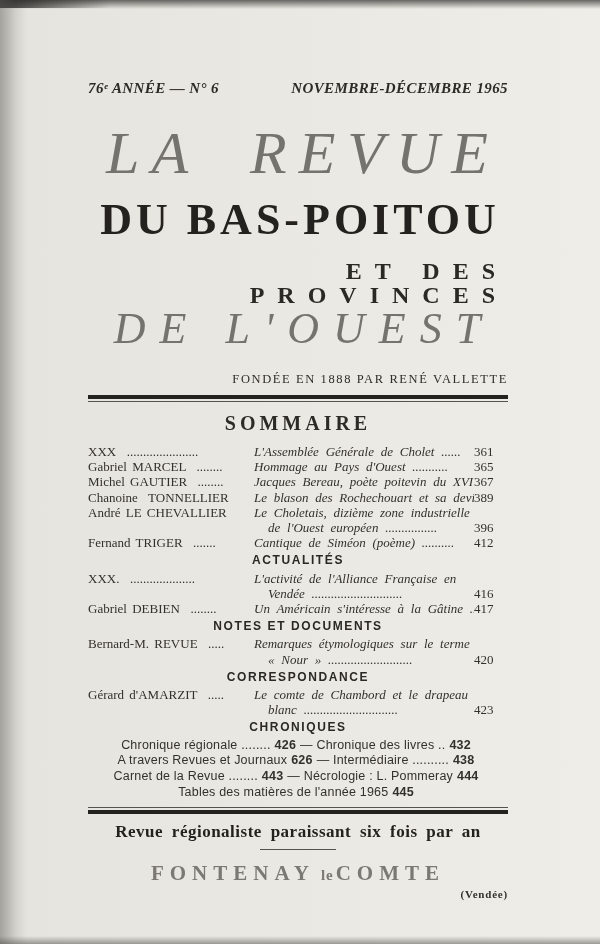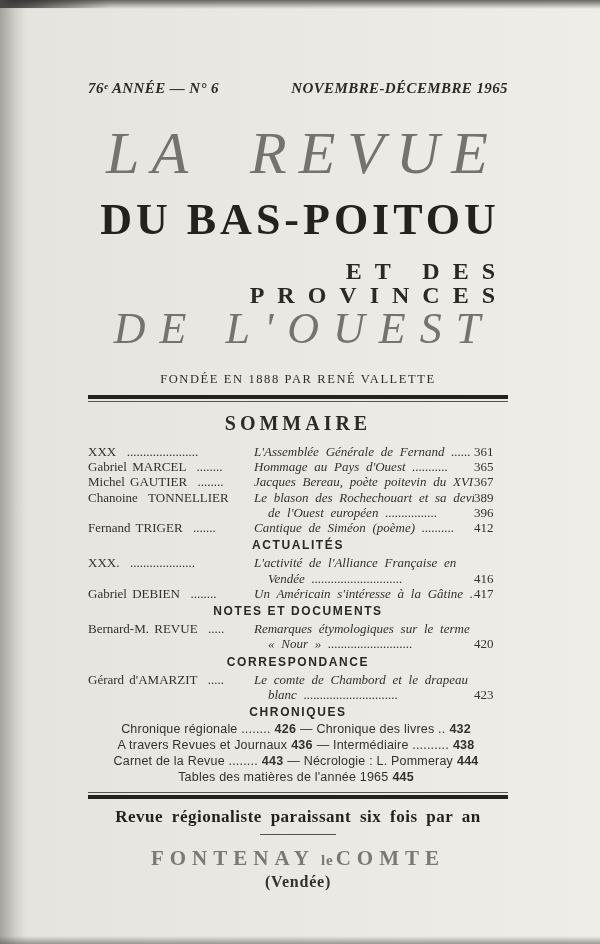--- a/index.html
+++ b/index.html
@@ -29,21 +29,21 @@
     font-style:italic;font-weight:bold;font-size:15px;letter-spacing:.4px;}
 
   .title-revue{margin-top:26px;text-align:center;font-style:italic;line-height:1;
     font-size:60px;letter-spacing:12px;word-spacing:24px;color:#75736d;text-indent:10px;}
   .title-baspoitou{margin-top:15px;text-align:center;font-weight:bold;line-height:1;
     font-size:44px;letter-spacing:4px;color:#24221e;text-indent:4px;}
   .title-provinces{margin-top:17px;text-align:right;font-weight:bold;line-height:1;
     font-size:24px;letter-spacing:13px;color:#2b2924;text-indent:12px;}
   .title-ouest{text-align:center;font-style:italic;line-height:1;
     font-size:44px;letter-spacing:14px;color:#75736d;text-indent:12px;}
-  .founded{margin-top:21px;text-align:center;font-size:12.5px;letter-spacing:1.6px;color:#2f2d29;}
+  .founded{margin-top:21px;text-align:right;font-size:12.5px;letter-spacing:1.6px;color:#2f2d29;}
 
   .rule-thick{height:4px;background:#24221f;}
   .rule-thin{height:1px;background:#55534f;}
   .rule-top{margin-top:8px;}
   .rule-top .rule-thin{margin-top:2px;}
   .rule-bottom{margin-top:6px;}
   .rule-bottom .rule-thick{margin-top:2px;}
 
   .sommaire-title{margin-top:10px;text-align:center;font-weight:bold;
     font-size:20px;letter-spacing:4px;}
@@ -61,21 +61,21 @@
     font-size:12.5px;line-height:15.8px;letter-spacing:.2px;color:#33312c;}
   .chron-line b{margin:0 4px;}
   .chron-line b:empty{margin:0;}
 
   .tagline{margin-top:8px;text-align:center;font-weight:bold;font-size:17px;
     letter-spacing:.5px;word-spacing:4px;color:#24221e;}
   .short-rule{width:76px;height:1px;background:#55534f;margin:7px auto 0;}
   .city{margin-top:11px;text-align:center;color:#7b7974;font-size:21px;
     font-weight:bold;letter-spacing:6px;}
   .city .le{font-size:15px;letter-spacing:1px;margin:0 2px 0 6px;}
-  .department{margin-top:2px;text-align:center;font-size:16px;font-weight:bold;
+  .department{margin-top:2px;text-align:right;font-size:11px;font-weight:bold;
     letter-spacing:.8px;color:#33312c;}
 </style>
 </head>
 <body>
 
 <div class="page">
   <div class="edge-top"></div>
   <div class="edge-top-left"></div>
   <div class="edge-left"></div>
   <div class="edge-bottom"></div>
@@ -97,38 +97,43 @@
       <div class="rule-thick"></div>
       <div class="rule-thin"></div>
     </div>
 
     <div class="sommaire-title">SOMMAIRE</div>
 
     <div class="toc">
 
       <div class="toc-row">
         <span class="toc-author">XXX  ......................</span>
-        <span class="toc-title">L'Assemblée Générale de Fernand ......</span>
+        <span class="toc-title">L'Assemblée Générale de Cholet ......</span>
         <span class="toc-page">361</span>
       </div>
       <div class="toc-row">
         <span class="toc-author">Gabriel MARCEL  ........</span>
         <span class="toc-title">Hommage au Pays d'Ouest ...........</span>
         <span class="toc-page">365</span>
       </div>
       <div class="toc-row">
         <span class="toc-author">Michel GAUTIER  ........</span>
         <span class="toc-title">Jacques Bereau, poète poitevin du XVIᵉ s.</span>
         <span class="toc-page">367</span>
       </div>
       <div class="toc-row">
         <span class="toc-author">Chanoine  TONNELLIER</span>
         <span class="toc-title">Le blason des Rochechouart et sa devise</span>
         <span class="toc-page">389</span>
       </div>
+      <div class="toc-row">
+        <span class="toc-author">André LE CHEVALLIER</span>
+        <span class="toc-title">Le Choletais, dizième zone industrielle</span>
+        <span class="toc-page"></span>
+      </div>
       <div class="toc-row toc-cont">
         <span class="toc-author"></span>
         <span class="toc-title">de l'Ouest européen ................</span>
         <span class="toc-page">396</span>
       </div>
       <div class="toc-row">
         <span class="toc-author">Fernand TRIGER  .......</span>
         <span class="toc-title">Cantique de Siméon (poème) ..........</span>
         <span class="toc-page">412</span>
       </div>
@@ -172,21 +177,21 @@
         <span class="toc-author"></span>
         <span class="toc-title">blanc .............................</span>
         <span class="toc-page">423</span>
       </div>
 
       <div class="toc-section">CHRONIQUES</div>
       <div class="chron-line">
         <span>Chronique régionale ........</span><b>426</b><span>— Chronique des livres ..</span><b>432</b>
       </div>
       <div class="chron-line">
-        <span>A travers Revues et Journaux</span><b>436</b><span>— Intermédiaire ..........</span><b>438</b>
+        <span>A travers Revues et Journaux</span><b>626</b><span>— Intermédiaire ..........</span><b>438</b>
       </div>
       <div class="chron-line">
         <span>Carnet de la Revue ........</span><b>443</b><span>— Nécrologie : L. Pommeray</span><b>444</b>
       </div>
       <div class="chron-line">
         <span>Tables des matières de l'année 1965</span><b>445</b><span></span><b></b>
       </div>
     </div>
 
     <div class="rule-bottom">

